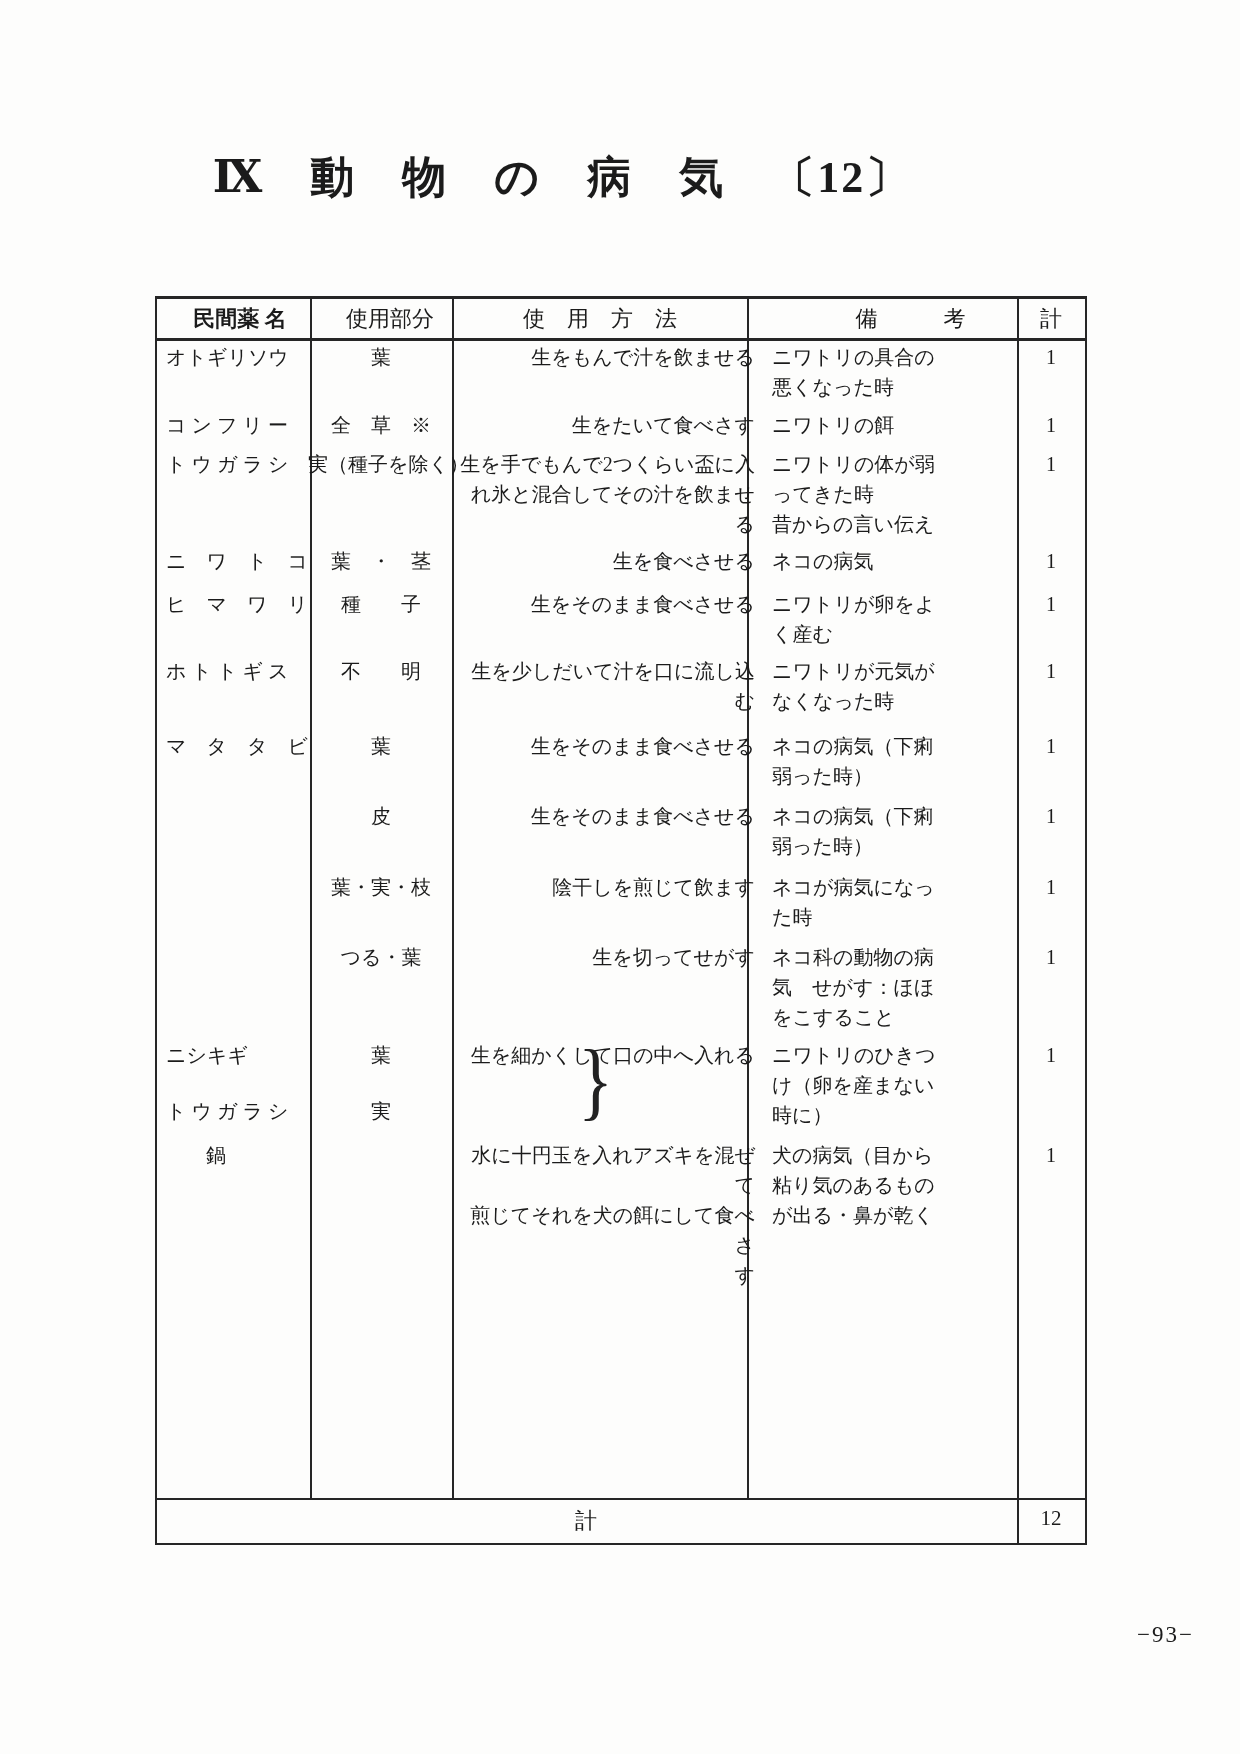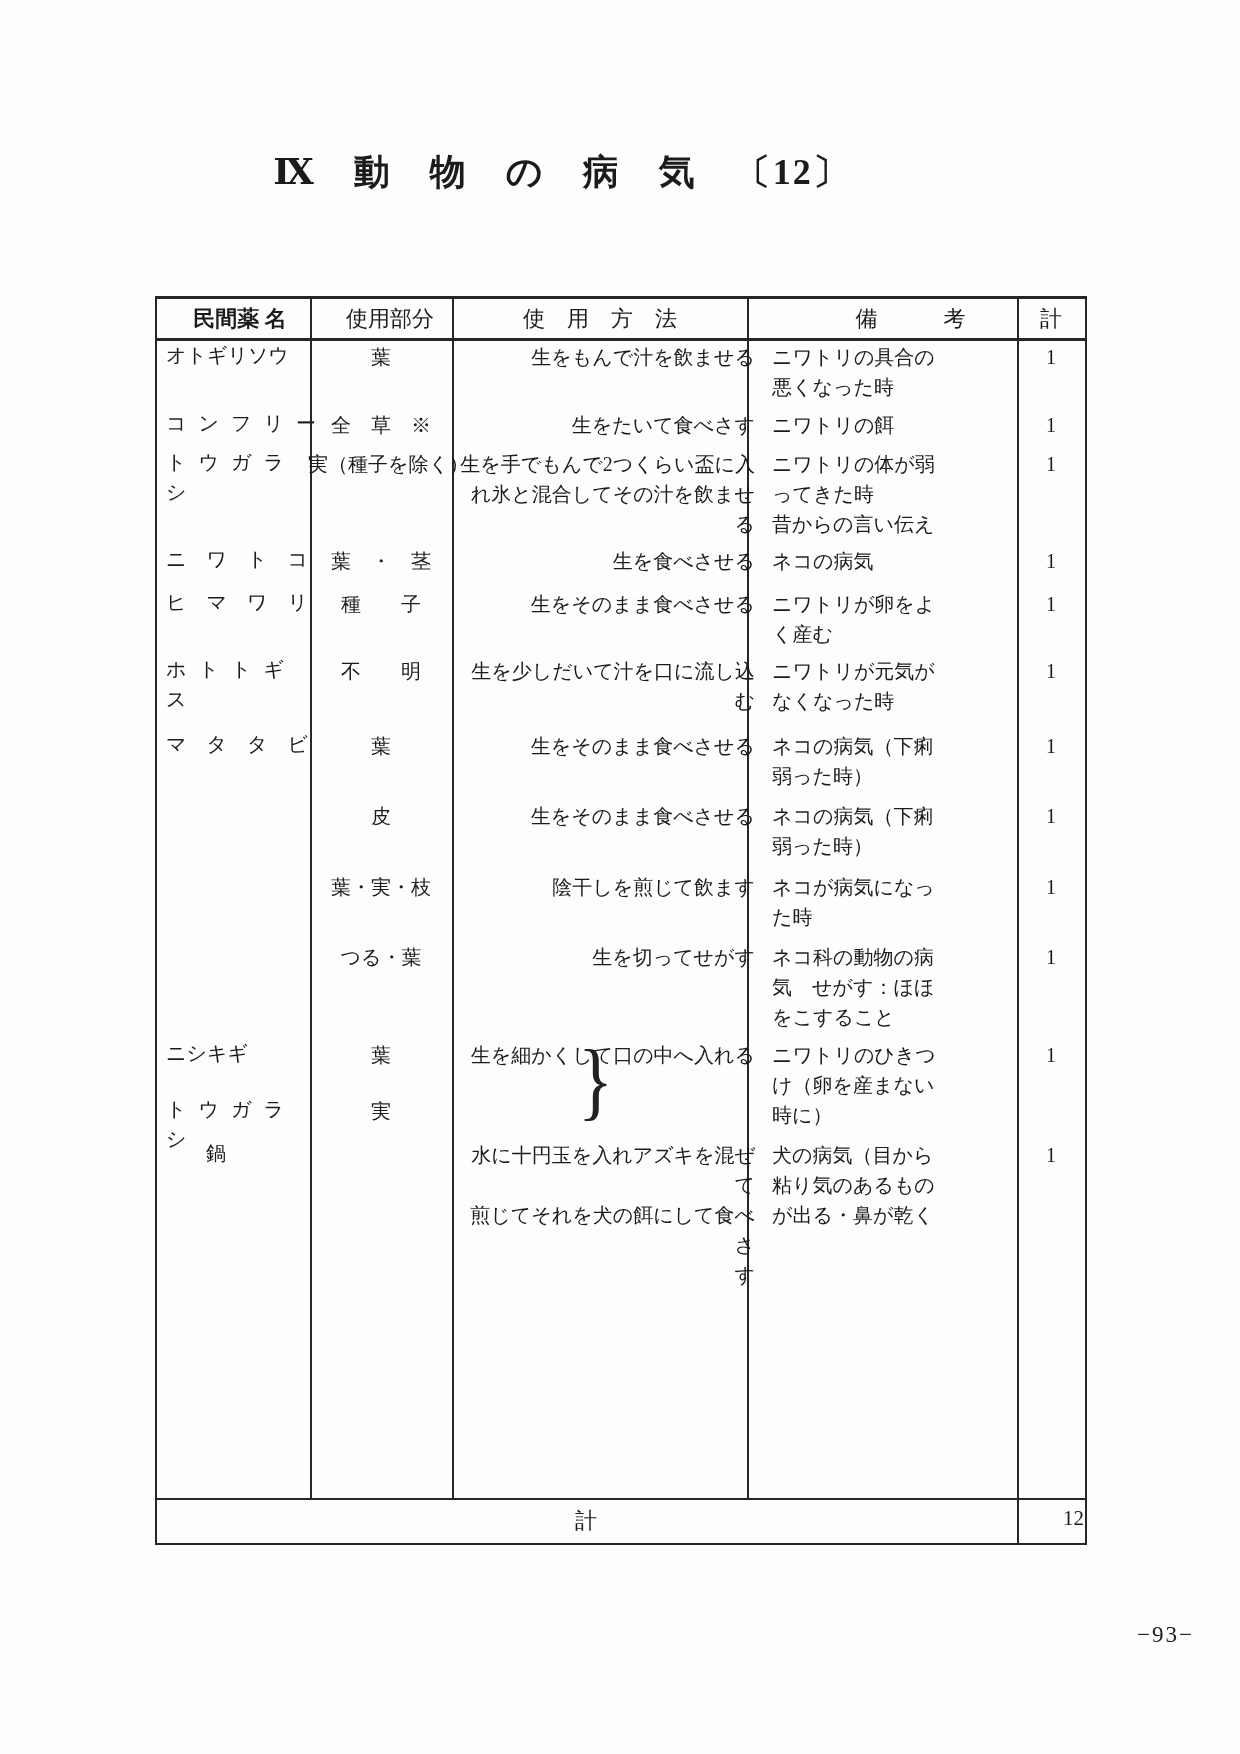--- a/index.html
+++ b/index.html
@@ -4,47 +4,47 @@
 <style>
   html,body { margin:0; padding:0; background:#e8e8e6; }
   .page {
     position:relative; width:1240px; height:1754px; margin:0 auto;
     background:#fdfdfc; overflow:hidden;
     font-family:"Liberation Serif","DejaVu Serif",serif;
     color:#1b1b1b;
   }
   .doc-title {
     position:absolute; top:148px; left:0; width:1124px;
-    text-align:center; font-size:36px; font-weight:bold;
+    text-align:center; font-size:44px; font-weight:bold;
     letter-spacing:2px; white-space:pre;
   }
   
   .hline, .vline { position:absolute; background:#262626; }
   
   .th { position:absolute; top:304px; font-size:22px; font-weight:normal; white-space:pre; }
   .th-name    { left:165px;  width:150px; text-align:center;font-weight:bold; }
   .th-part    { left:312px;  width:140px; text-align:center;padding-left:8px; }
   .th-method  { left:455px;  width:290px; text-align:center; }
   .th-remarks { left:750px;  width:265px; text-align:center;padding-left:28px; }
   .th-count   { left:1018px; width:66px;  text-align:center; }
   
   .row { position:absolute; left:0; width:1240px; height:0; overflow:visible; }
   .c { position:absolute; font-size:20px; line-height:30px; white-space:pre-line; }
-  .c-name    { left:166px;  width:150px;font-family:Liberation Mono, monospace; }
+  .c-name    { left:166px;  width:150px; }
   .c-part    { left:308px;  width:146px; text-align:center; white-space:pre; }
   .c-method  { left:459px;  width:296px;text-align:right; }
   .c-remarks { left:772px;  width:262px; }
   .c-count   { left:1018px; width:66px;  text-align:center; }
   .brace {
     position:absolute; left:575px; top:1030px;
     font-size:86px; line-height:100px; font-weight:normal;
     transform:scaleX(0.85); color:#222;
   }
   .foot-label { position:absolute; top:1506px; left:155px; width:862px; text-align:center; font-size:22px; }
-  .foot-total { position:absolute; top:1506px; left:1018px; width:66px; text-align:right; font-size:21px; }
+  .foot-total { position:absolute; top:1506px; left:1018px; width:66px; text-align:center; font-size:21px; }
   .page-number { position:absolute; top:1622px; left:0; width:1194px; text-align:right; font-size:23px; letter-spacing:2px; }
 </style>
 </head>
 <body>
 
 <div class="page">
 
   <div class="doc-title">Ⅸ　動　物　の　病　気　〔12〕</div>
 
   <div class="hline" style="left:155px; top:296px; width:932px; height:3px;"></div>

